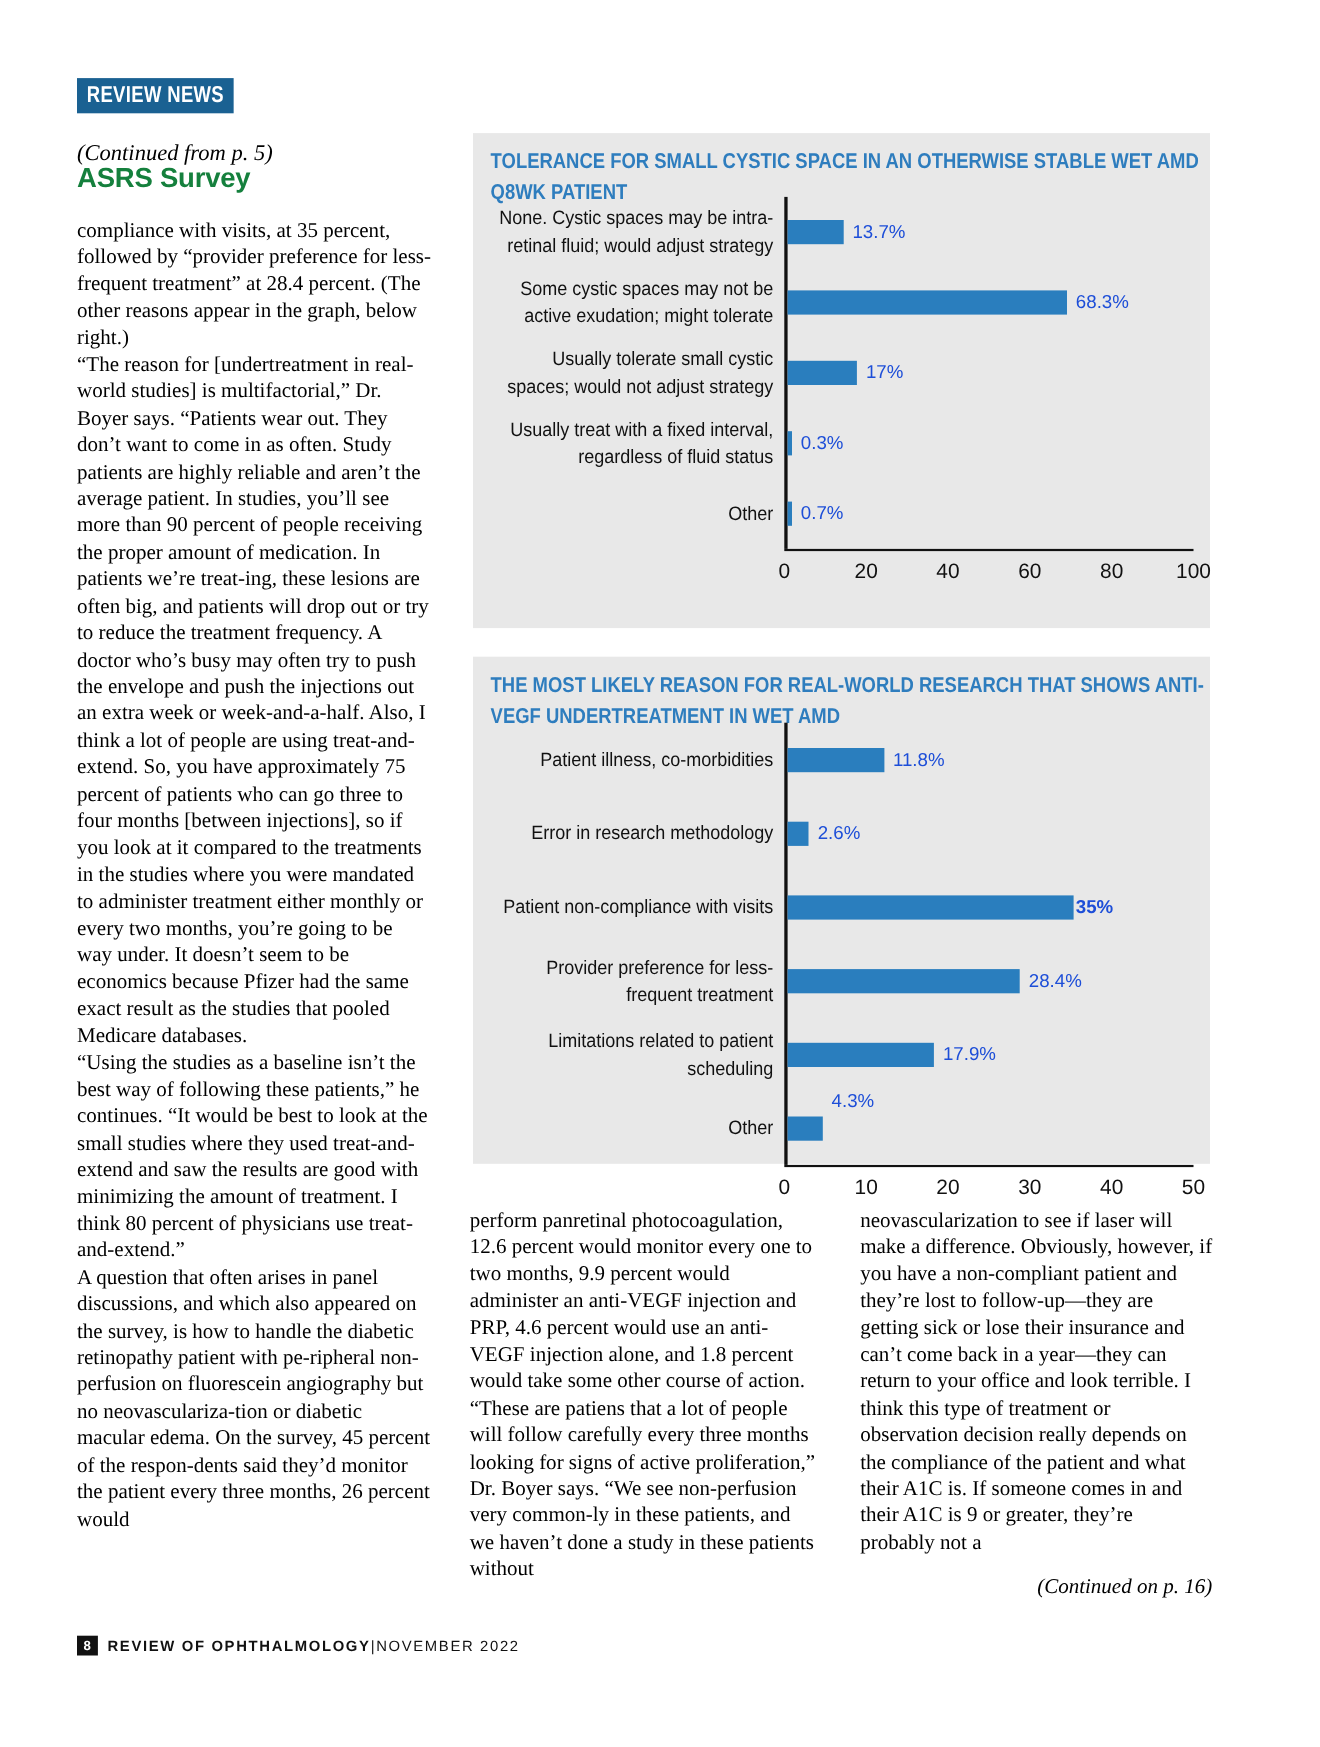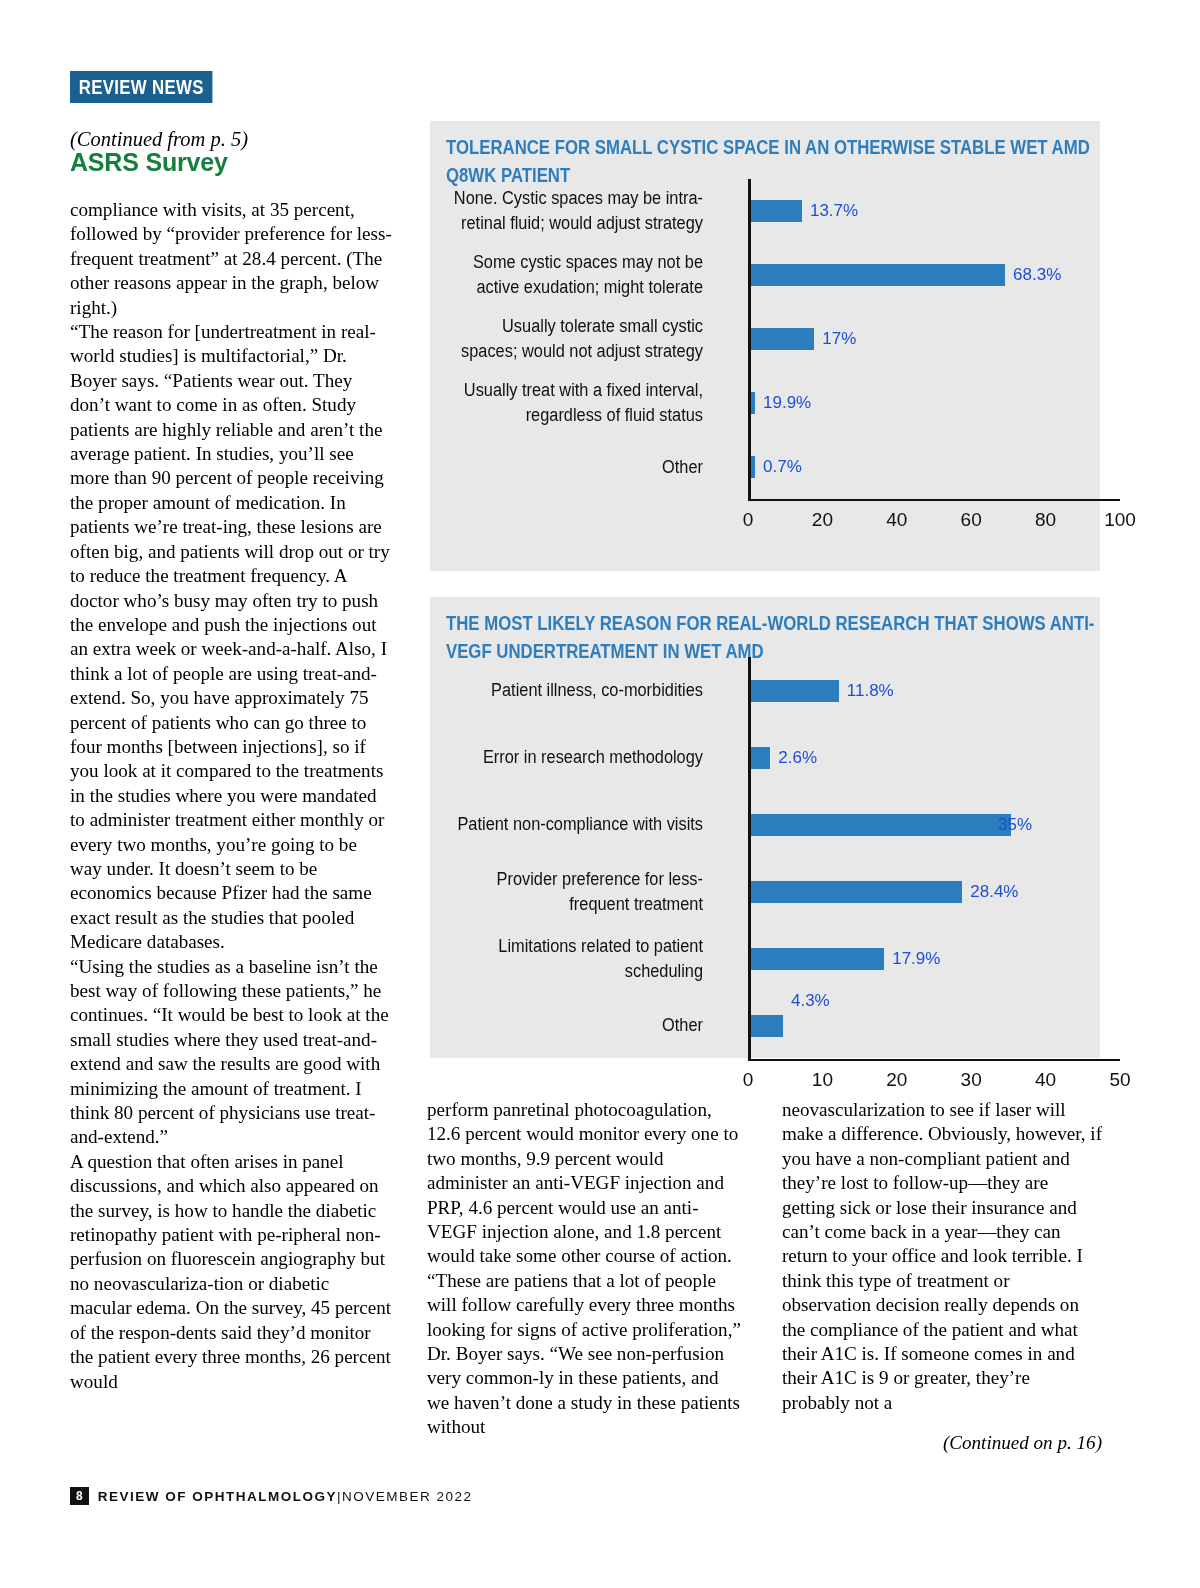--- a/index.html
+++ b/index.html
@@ -108,21 +108,21 @@
     line-height:28px;
     letter-spacing:0px;
     transform:scaleX(.86);
     transform-origin:left top;
     width:775px;
   }
   #chart2 .chart-title{font-size:19.5px;}
 
   .plot{
     position:absolute;
-    left:0;right:0;bottom:0;top:0;margin-left:35px;
+    left:0;right:0;bottom:0;top:0;
   }
   .cat-label{
     position:absolute;
     right:0;
     text-align:right;
     font-family:"Liberation Sans", sans-serif;
     font-size:17.6px;
     line-height:25px;
     color:#111;
     transform:scaleX(.93);
@@ -198,21 +198,21 @@
 active exudation; might tolerate</div>
         <div class="bar" style="left: 286px; top: 143px; width: 254.076px;"></div>
         <div class="bar-value" style="left: 548.076px; top: 143px;">68.3%</div>
         <div class="cat-label" style="right: 397px; width: 268px; top: 193px;">Usually tolerate small cystic
 spaces; would not adjust strategy</div>
         <div class="bar" style="left: 286px; top: 207px; width: 63.24px;"></div>
         <div class="bar-value" style="left: 357.24px; top: 207px;">17%</div>
         <div class="cat-label" style="right: 397px; width: 268px; top: 257px;">Usually treat with a fixed interval,
 regardless of fluid status</div>
         <div class="bar" style="left: 286px; top: 271px; width: 4px;"></div>
-        <div class="bar-value" style="left: 298px; top: 271px;">19.9%</div>
+        <div class="bar-value" style="left: 298px; top: 271px;">0.3%</div>
         <div class="cat-label" style="right: 397px; width: 268px; top: 333.5px;">Other</div>
         <div class="bar" style="left: 286px; top: 335px; width: 4px;"></div>
         <div class="bar-value" style="left: 298px; top: 335px;">0.7%</div>
         <div class="tick-label" style="left: 283px; top: 388px;">0</div>
         <div class="tick-label" style="left: 357.4px; top: 388px;">20</div>
         <div class="tick-label" style="left: 431.8px; top: 388px;">40</div>
         <div class="tick-label" style="left: 506.2px; top: 388px;">60</div>
         <div class="tick-label" style="left: 580.6px; top: 388px;">80</div>
         <div class="tick-label" style="left: 655px; top: 388px;">100</div>
       </div>
@@ -224,21 +224,21 @@
         <div class="axis-line-v" style="left: 283px; top: 60px; height: 402px;"></div>
         <div class="axis-line-h" style="left: 283px; top: 462px; width: 372px;"></div>
         <div class="cat-label" style="right: 397px; width: 268px; top: 81px;">Patient illness, co-morbidities</div>
         <div class="bar" style="left: 286px; top: 82.5px; width: 87.792px;"></div>
         <div class="bar-value" style="left: 381.792px; top: 82.5px;">11.8%</div>
         <div class="cat-label" style="right: 397px; width: 268px; top: 148px;">Error in research methodology</div>
         <div class="bar" style="left: 286px; top: 149.5px; width: 19.344px;"></div>
         <div class="bar-value" style="left: 313.344px; top: 149.5px;">2.6%</div>
         <div class="cat-label" style="right: 397px; width: 268px; top: 215px;">Patient non-compliance with visits</div>
         <div class="bar" style="left: 286px; top: 216.5px; width: 260.4px;"></div>
-        <div class="bar-value" style="left: 533px; top: 216.5px;">35%</div>
+        <div class="bar-value" style="left: 548px; top: 216.5px; font-weight: bold;">35%</div>
         <div class="cat-label" style="right: 397px; width: 268px; top: 269.5px;">Provider preference for less-
 frequent treatment</div>
         <div class="bar" style="left: 286px; top: 283.5px; width: 211.296px;"></div>
         <div class="bar-value" style="left: 505.296px; top: 283.5px;">28.4%</div>
         <div class="cat-label" style="right: 397px; width: 268px; top: 336.5px;">Limitations related to patient
 scheduling</div>
         <div class="bar" style="left: 286px; top: 350.5px; width: 133.176px;"></div>
         <div class="bar-value" style="left: 427.176px; top: 350.5px;">17.9%</div>
         <div class="cat-label" style="right: 397px; width: 268px; top: 416px;">Other</div>
         <div class="bar" style="left: 286px; top: 417.5px; width: 31.992px;"></div>

